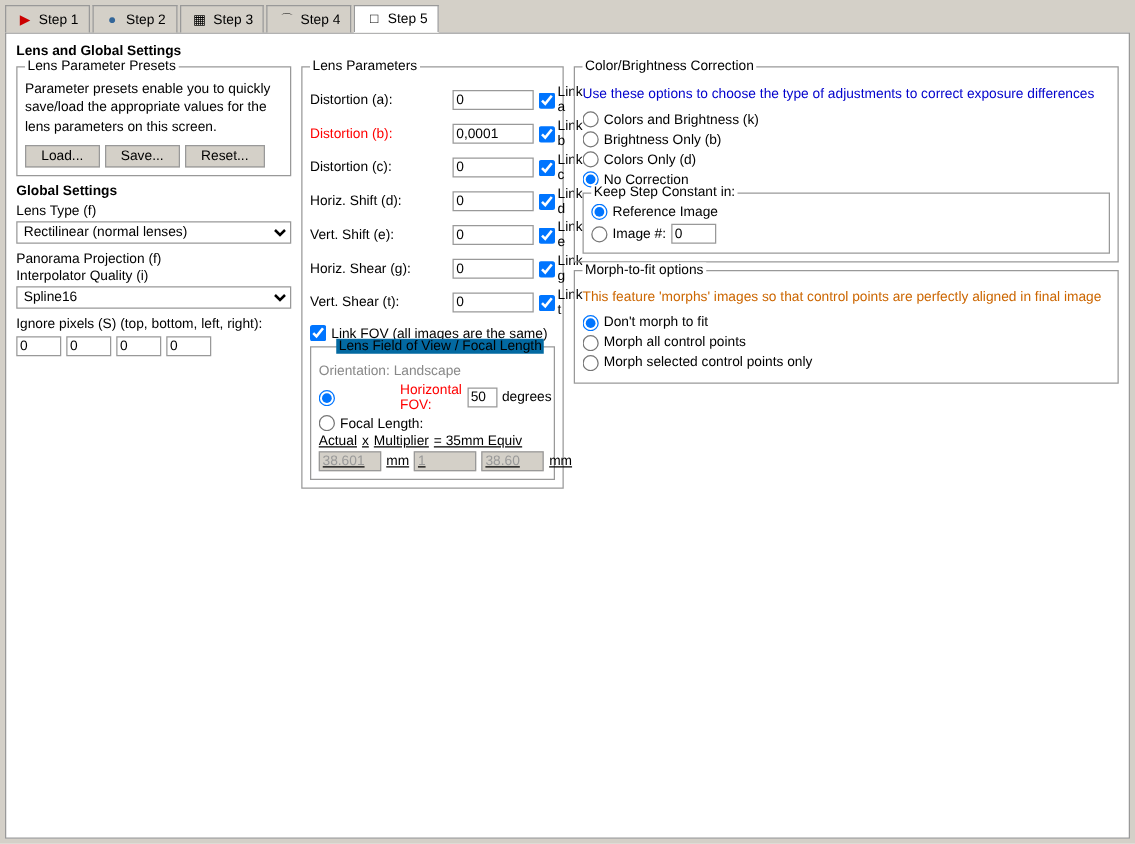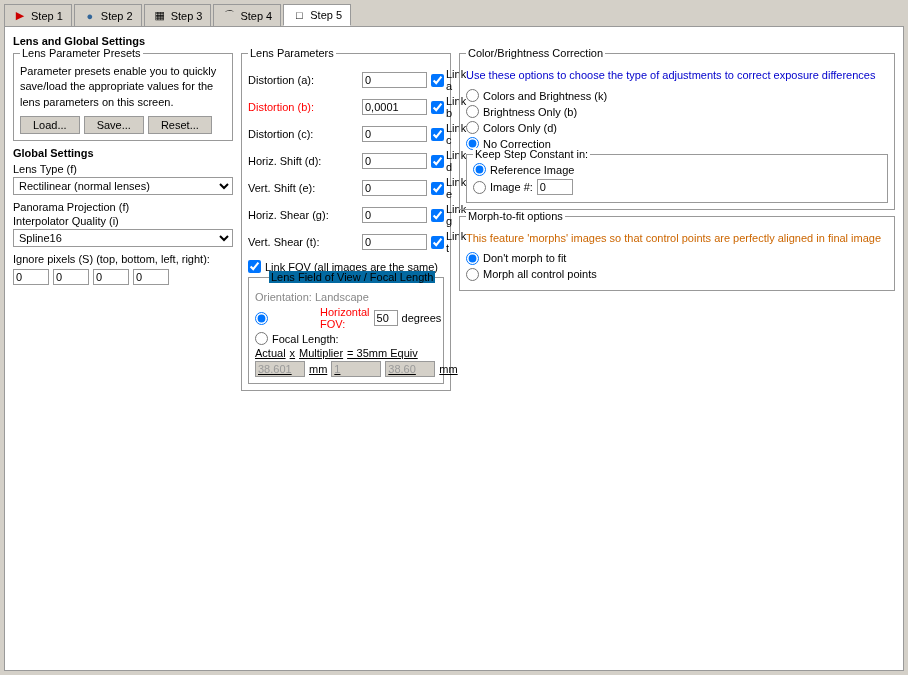--- a/index.html
+++ b/index.html
@@ -460,18 +460,22 @@
           <div class="morph-options-desc">This feature 'morphs' images so that control points are perfectly aligned in final image</div>
 
           <div class="radio-option">
             <input type="radio" name="morph_fit" checked="" style="">
             <span>Don't morph to fit</span>
           </div>
           <div class="radio-option">
             <input type="radio" name="morph_fit" style="">
             <span>Morph all control points</span>
           </div>
+          <div class="radio-option">
+            <input type="radio" name="morph_fit" style="">
+            <span>Morph selected control points only</span>
+          </div>
         </div>
       </div>
 
     </div>
   </div>
 </div>
 
 </body></html>

